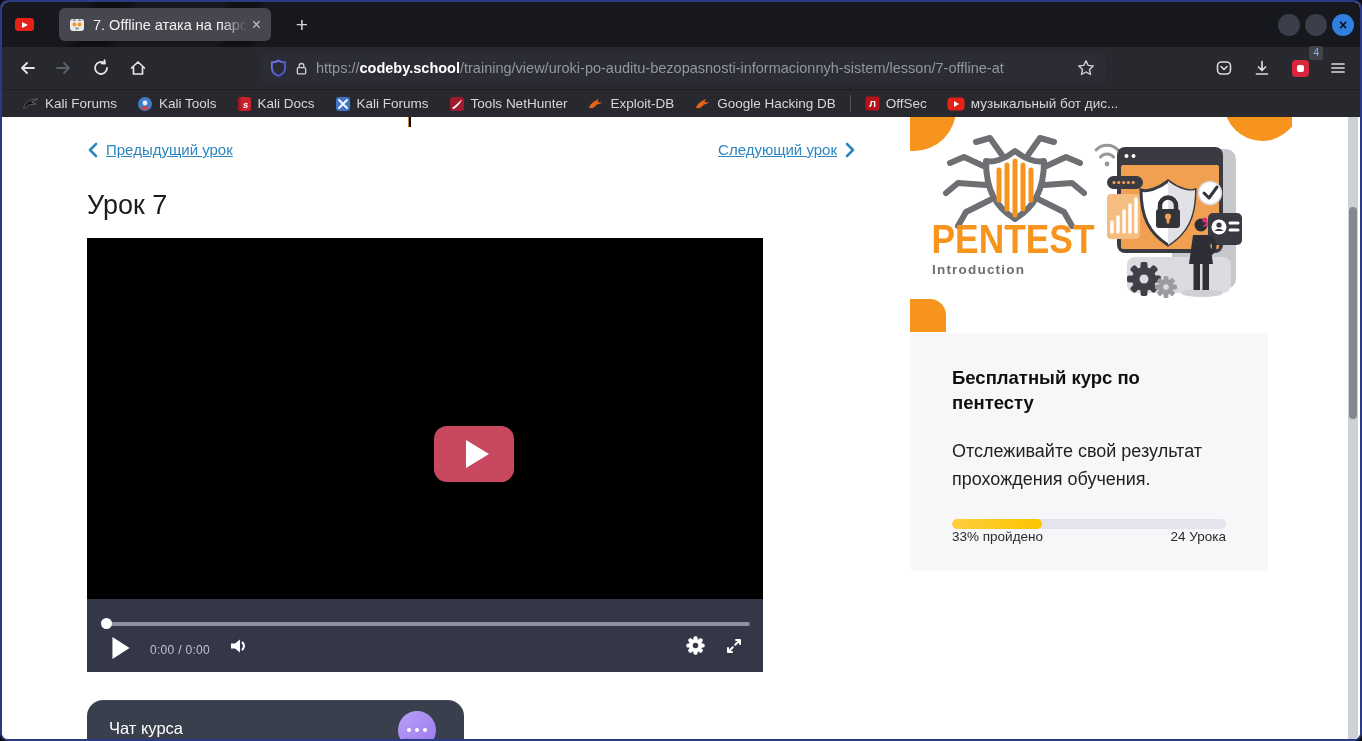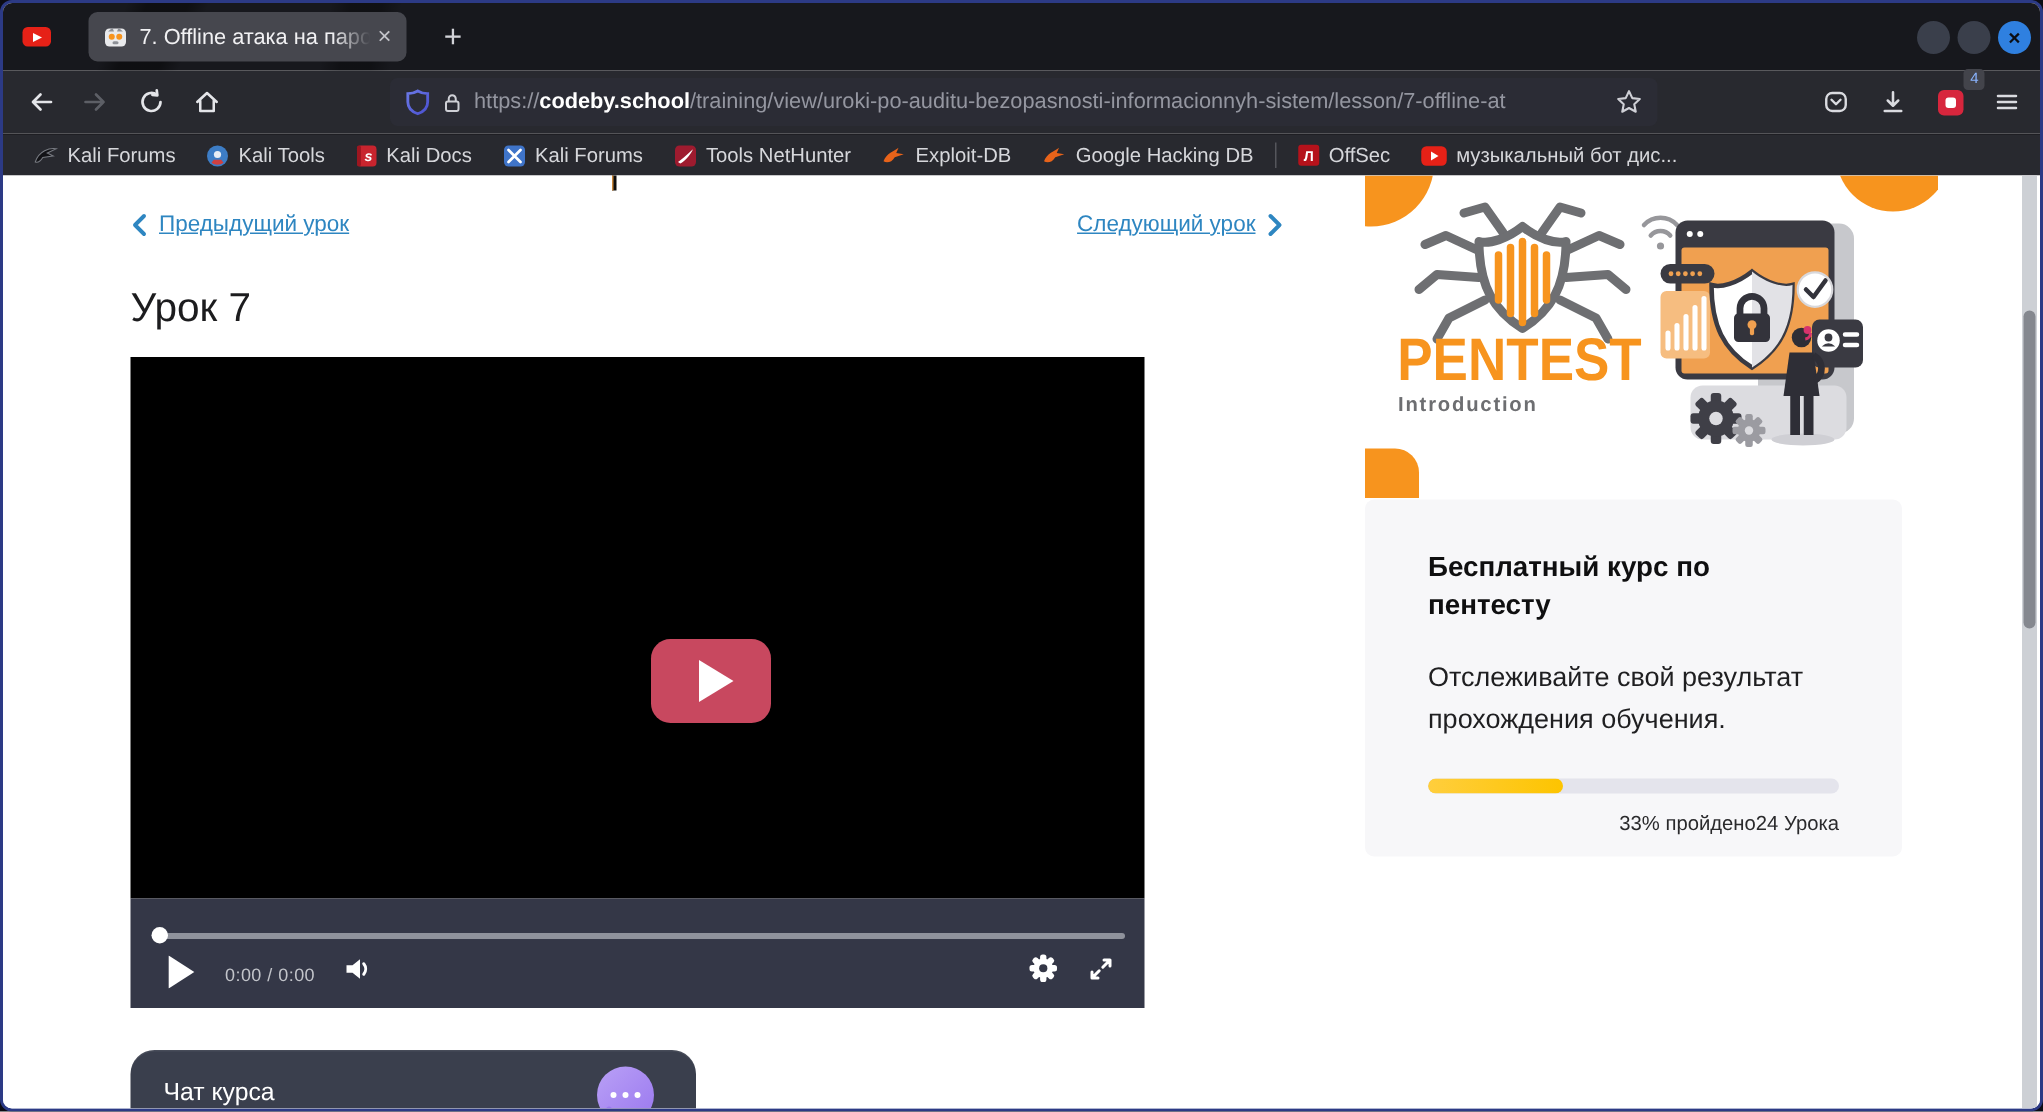--- a/index.html
+++ b/index.html
@@ -101,21 +101,21 @@
     background:#9a78ef; border-radius:2px; transform:rotate(45deg); z-index:-0;}
   .chat-bubble i{ width:4.5px; height:4.5px; background:#fff; border-radius:50%;}
   
   .banner{ position:absolute; left:908px; top:0px; width:382px; height:215px;}
   .card{ position:absolute; left:908px; top:216px; width:358px; height:238px;
     background:#f7f7f9; border-radius:6px; padding:33px 42px 0;}
   .card-title{ font-size:18.5px; font-weight:bold; color:#0f0f10; line-height:1.35;}
   .card-desc{ margin-top:21px; font-size:18px; color:#1f1f21; line-height:1.58;}
   .ptrack{ margin-top:25px; height:10px; background:#e4e4ec; border-radius:5px; overflow:hidden;}
   .pfill{ height:100%; background:linear-gradient(90deg,#ffce3d,#fdc400); border-radius:5px;}
-  .plabels{ margin-top:12px; display:flex; justify-content:flex-end;
+  .plabels{ display:flex; justify-content:space-between;
     font-size:13.5px; color:#2a2a2c;}
   
   .scrollbar{ position:absolute; right:2px; top:0; width:10px; height:100%; background:#cdd0d5;}
   .scroll-thumb{ position:absolute; left:1px; top:90px; width:8px; height:212px;
     background:#85888f; border-radius:4px; cursor:grab;}
   svg text{ font-family:"Liberation Sans", sans-serif; }
 </style>
 </head>
 <body>
 

